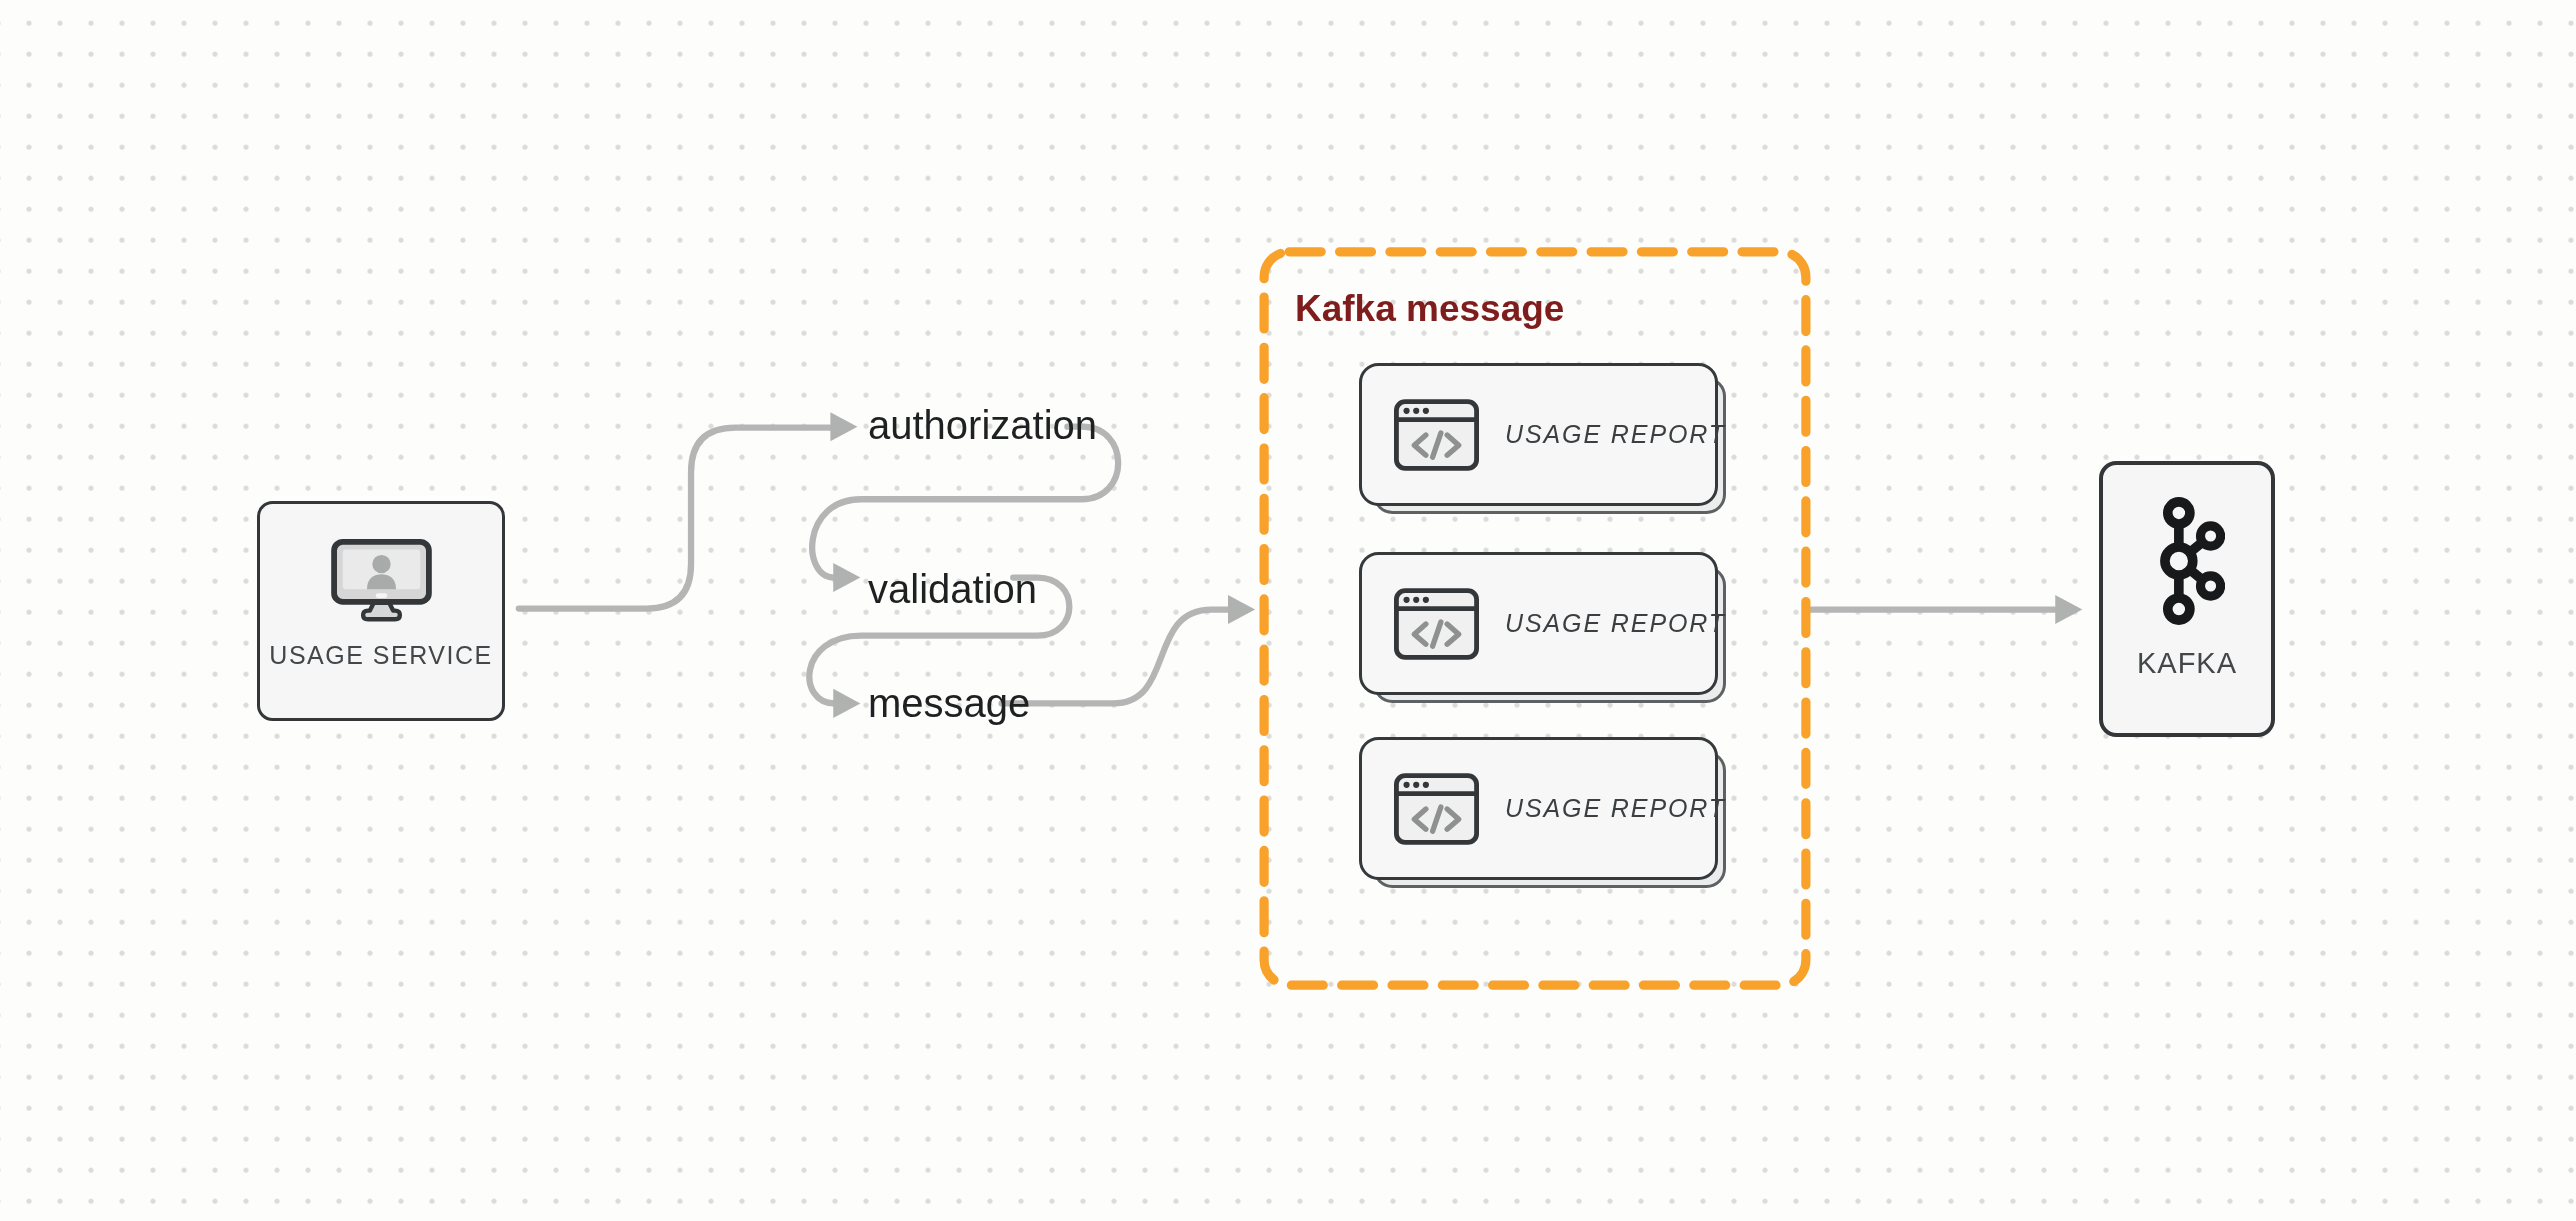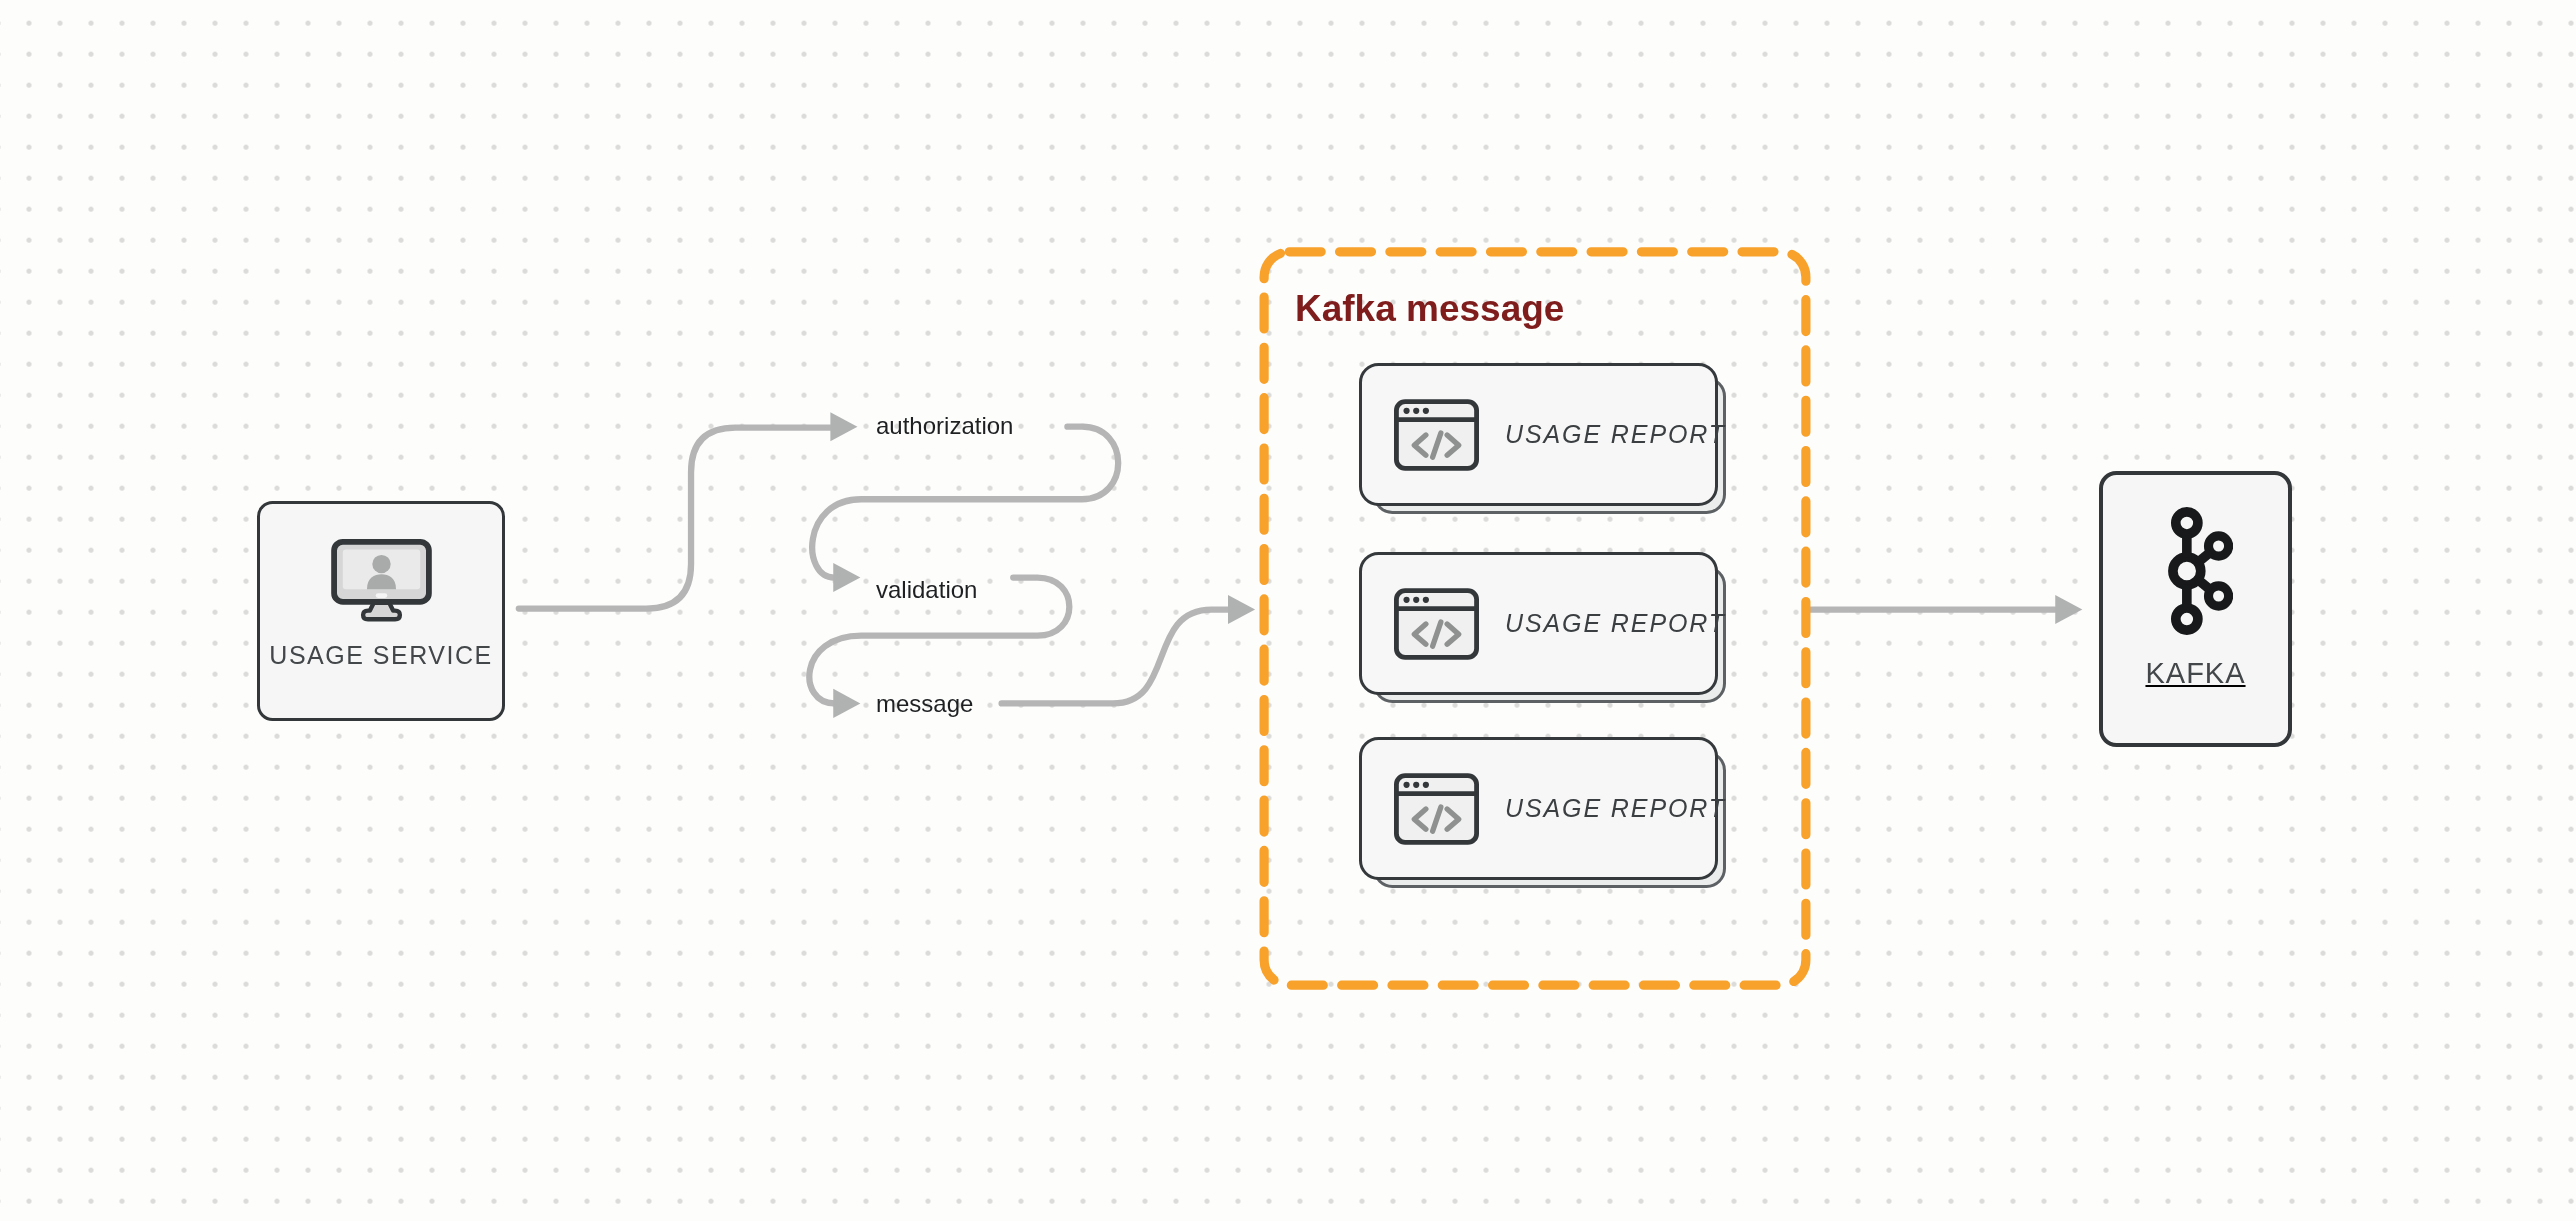--- a/index.html
+++ b/index.html
@@ -21,28 +21,28 @@
     display:flex;flex-direction:column;align-items:center;
   }
   .node-label{
     color:#43474a;letter-spacing:1.5px;font-size:25px;font-weight:400;
     white-space:nowrap;
   }
   .usage-service{left:257px;top:501px;width:248px;height:220px;}
   .usage-service .icon-monitor{margin-top:34px;}
   .usage-service .node-label{margin-top:14px;}
 
-  .kafka-node{left:2099px;top:471px;width:193px;height:276px;border-width:4.8px;border-radius:17.4px;text-decoration:underline;}
+  .kafka-node{left:2099px;top:461px;width:176px;height:276px;border-width:4.8px;border-radius:17.4px;}
   .kafka-node .icon-kafka{margin-top:31px;}
   .kafka-node .node-label{margin-top:21px;font-size:29px;letter-spacing:1px;}
 
   
   .step{
     position:absolute;z-index:2;left:868px;height:39px;line-height:39px;
-    font-size:24px;font-weight:500;color:#1e2022;white-space:nowrap;margin-left:8px;
+    font-size:40px;font-weight:500;color:#1e2022;white-space:nowrap;
   }
   .step-authorization{top:406px;}
   .step-validation{top:570px;}
   .step-batching{top:684px;}
 
   
   .group{position:absolute;left:1259px;top:247px;width:552px;height:743px;z-index:2;}
   .group-dash{position:absolute;left:0;top:0;}
   .group-title{
     position:absolute;left:36px;top:41px;

